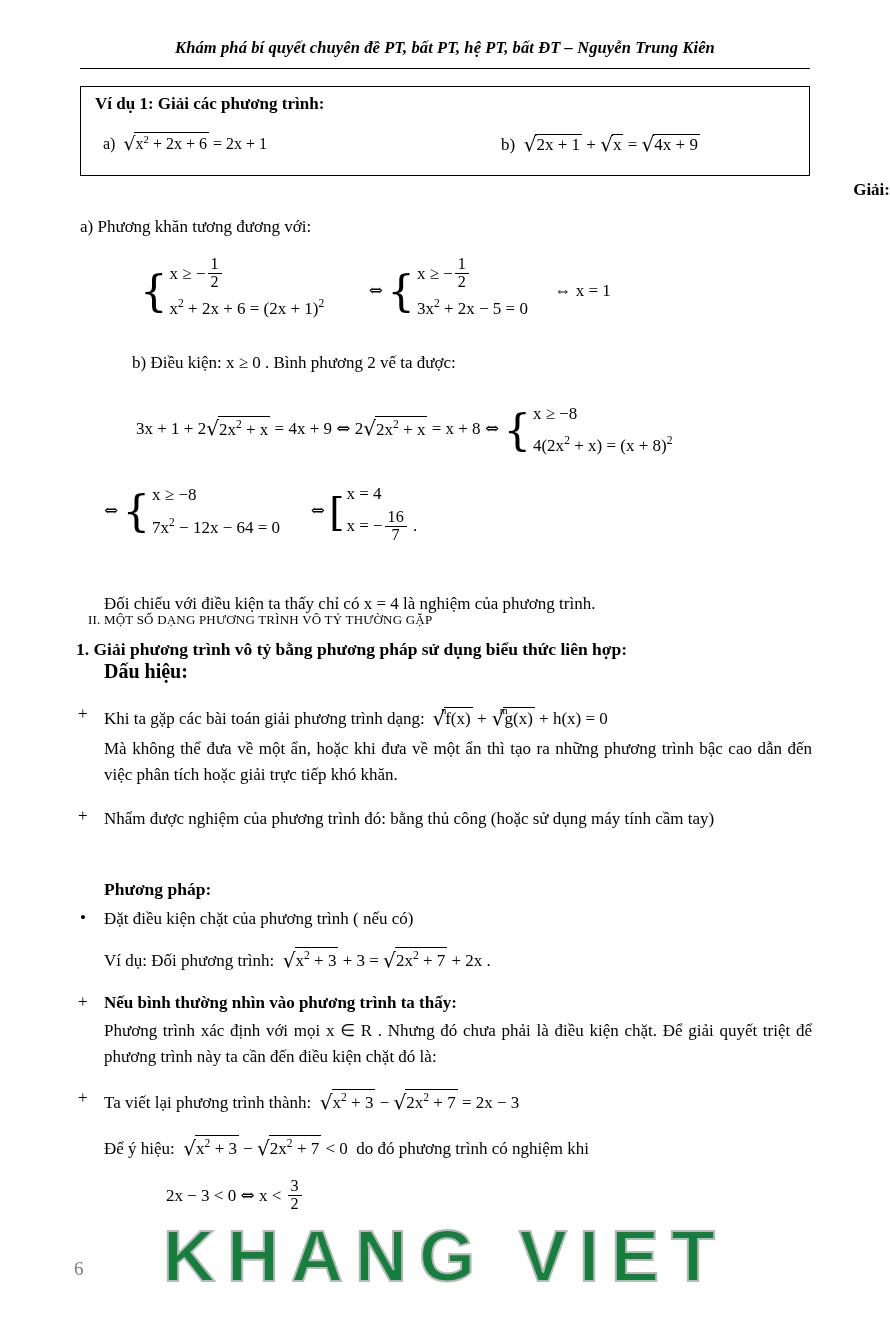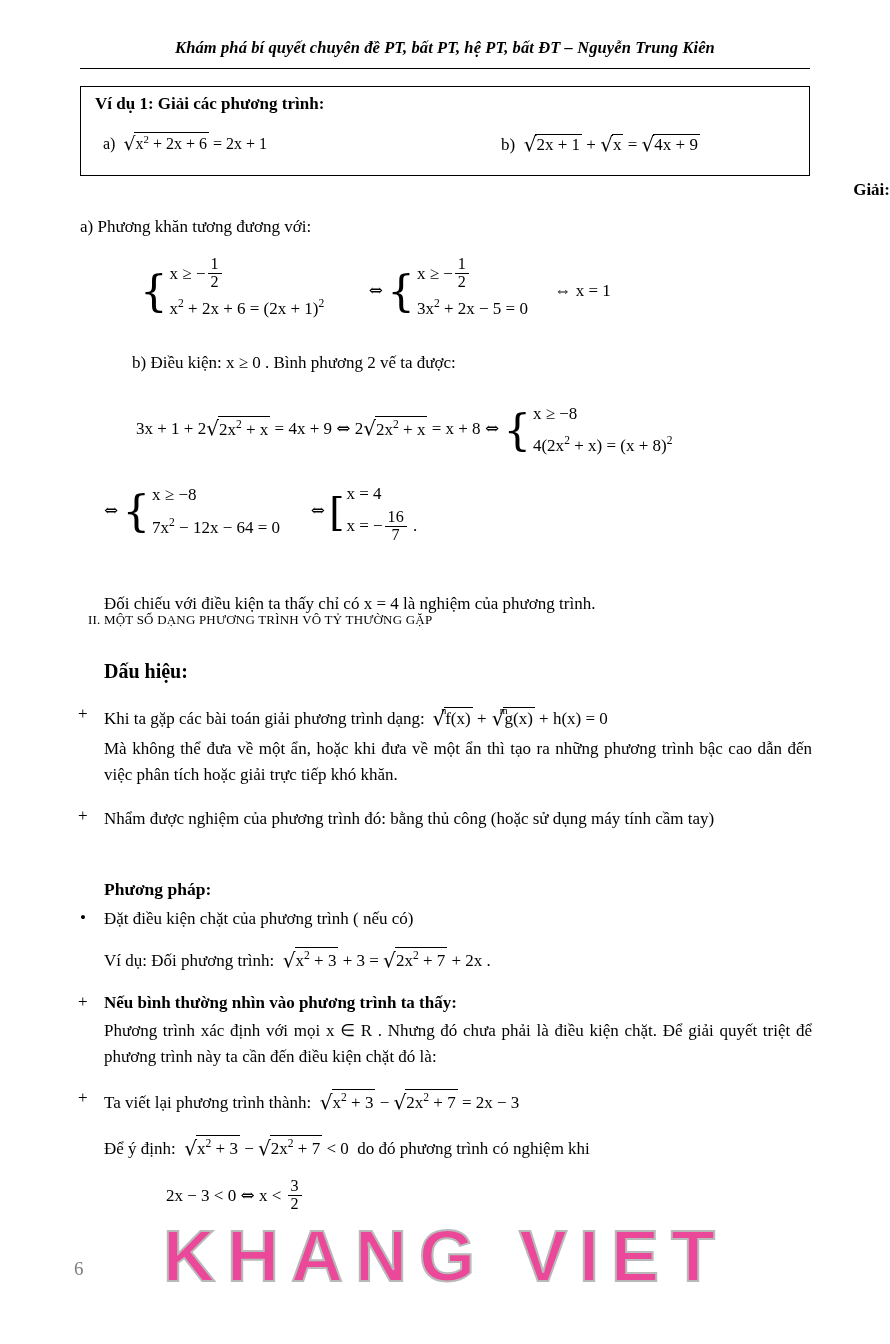--- a/index.html
+++ b/index.html
@@ -186,21 +186,21 @@
   .watermark {
     position: absolute;
     left: 0;
     top: 1215px;
     width: 890px;
     text-align: center;
     font-family: "Liberation Sans", sans-serif;
     font-weight: bold;
     font-size: 72px;
     letter-spacing: 12px;
-    color: #ec4899;
+    color: #15803d;
     -webkit-text-stroke: 2px #b9b9b9;
     text-shadow: 0 0 0 #b9b9b9;
   }
 </style>
 </head>
 <body>
 
 <div class="page">
 
   <div class="header">Khám phá bí quyết chuyên đề PT, bất PT, hệ PT, bất ĐT – Nguyễn Trung Kiên</div>
@@ -284,20 +284,21 @@
         <div>x = 4</div>
         <div>x = −<span class="frac"><span class="num">16</span><span class="den">7</span></span> .</div>
       </span>
     </span>
   </div>
 
   <div class="line" style="left:104px; top:593px;">Đối chiếu với điều kiện ta thấy chỉ có  x = 4  là nghiệm của phương trình.</div>
 
   <h2 class="section" style="left:76px; top:600px;">II. MỘT SỐ DẠNG PHƯƠNG TRÌNH VÔ TỶ THƯỜNG GẶP</h2>
 
+  <div class="line bold" style="left:76px; top:638px; font-size:17.5px;">1.  Giải phương trình vô tỷ bằng phương pháp sử dụng biểu thức liên hợp:</div>
   <div class="line bold" style="left:104px; top:658px; font-size:20px;">Dấu hiệu:</div>
 
   <div class="plusmark" style="left:78px; top:704px;">+</div>
   <div class="line" style="left:104px; top:704px;">
     <span>Khi ta gặp các bài toán giải phương trình dạng:</span>
     <span>
       &nbsp;<span class="sqrt"><sup style="font-size:0.6em; position:relative; left:8px; top:-0.3em;">n</sup><span class="radical mathsym" style="margin-left:-6px;">√</span><span class="rad-body">f(x)</span></span>
       + <span class="sqrt"><sup style="font-size:0.6em; position:relative; left:9px; top:-0.3em;">m</sup><span class="radical mathsym" style="margin-left:-7px;">√</span><span class="rad-body">g(x)</span></span>
       + h(x) = 0
     </span>
@@ -331,21 +332,21 @@
   <div class="line" style="left:104px; top:1088px;">
     <span>Ta viết lại phương trình thành:</span>
     <span>
       &nbsp;<span class="sqrt"><span class="radical mathsym">√</span><span class="rad-body">x<sup>2</sup> + 3</span></span>
       − <span class="sqrt"><span class="radical mathsym">√</span><span class="rad-body">2x<sup>2</sup> + 7</span></span>
       = 2x − 3
     </span>
   </div>
 
   <div class="line" style="left:104px; top:1134px;">
-    <span>Để ý định:</span>
+    <span>Để ý hiệu:</span>
     <span>
       &nbsp;<span class="sqrt"><span class="radical mathsym">√</span><span class="rad-body">x<sup>2</sup> + 3</span></span>
       − <span class="sqrt"><span class="radical mathsym">√</span><span class="rad-body">2x<sup>2</sup> + 7</span></span>
       &lt; 0 &nbsp;do đó phương trình có nghiệm khi
     </span>
   </div>
 
   <div class="line" style="left:166px; top:1180px;">
     2x − 3 &lt; 0 <span class="mathsym">⇔</span> x &lt; <span class="frac"><span class="num">3</span><span class="den">2</span></span>
   </div>

